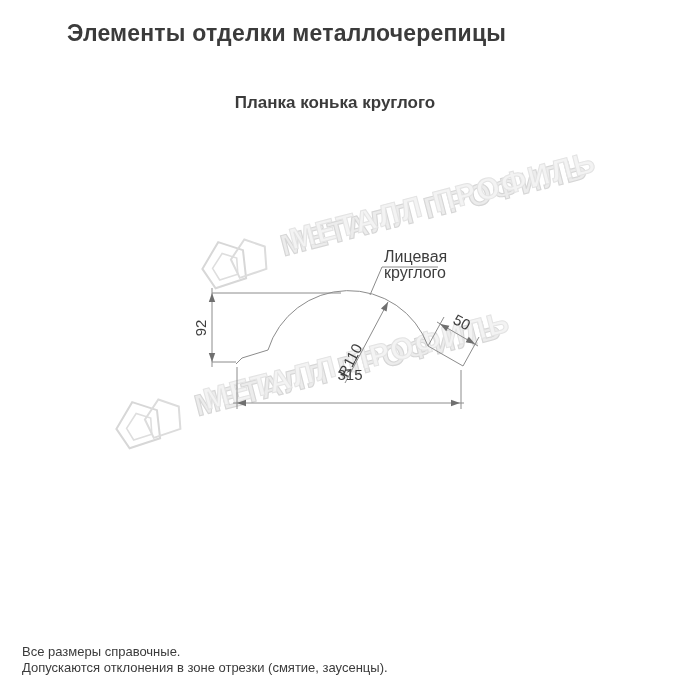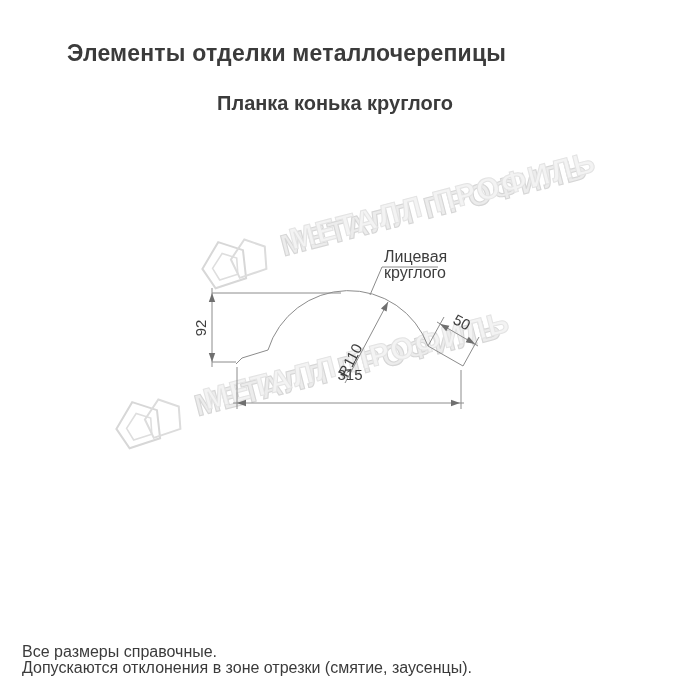--- a/index.html
+++ b/index.html
@@ -6,27 +6,27 @@
   body{
     width:700px;height:700px;overflow:hidden;
     background:var(--background,#fff);
     font-family:"Liberation Sans",sans-serif;
     position:relative;
   }
   .layer{position:absolute;inset:0;}
 
   
   .title{
-    position:absolute;top:40px;left:0;width:573px;
+    position:absolute;top:20px;left:0;width:573px;
     text-align:center;font-size:23px;font-weight:bold;
     color:var(--text,#3b3b3b);margin:0;letter-spacing:.2px;z-index:5;
   }
   .subtitle{
     position:absolute;top:94px;left:0;width:670px;text-align:center;
-    font-size:20px;font-weight:bold;line-height:18px;
+    font-size:17px;font-weight:bold;line-height:18px;
     color:var(--text,#3b3b3b);z-index:5;
   }
 
   
   .wm{
     position:absolute;display:flex;align-items:center;gap:6px;
     transform:rotate(-14.5deg);transform-origin:left center;
     white-space:nowrap;z-index:1;pointer-events:none;
   }
   .wm-text{
@@ -49,21 +49,21 @@
   }
   .face-label{
     position:absolute;left:384px;top:249px;z-index:3;
     font-size:16px;line-height:15.5px;color:var(--dim-text,#3d3d3d);
   }
   .face-label div{white-space:nowrap;}
 
   
   .notes{
     position:absolute;left:22px;top:644px;z-index:5;
-    font-size:16px;line-height:16px;color:var(--text,#3b3b3b);
+    font-size:13px;line-height:16px;color:var(--text,#3b3b3b);
   }
 </style>
 </head>
 <body>
 
 <div class="layer">
 
   <h1 class="title">Элементы отделки металлочерепицы</h1>
   <div class="subtitle">
     <div>Планка конька круглого</div>

